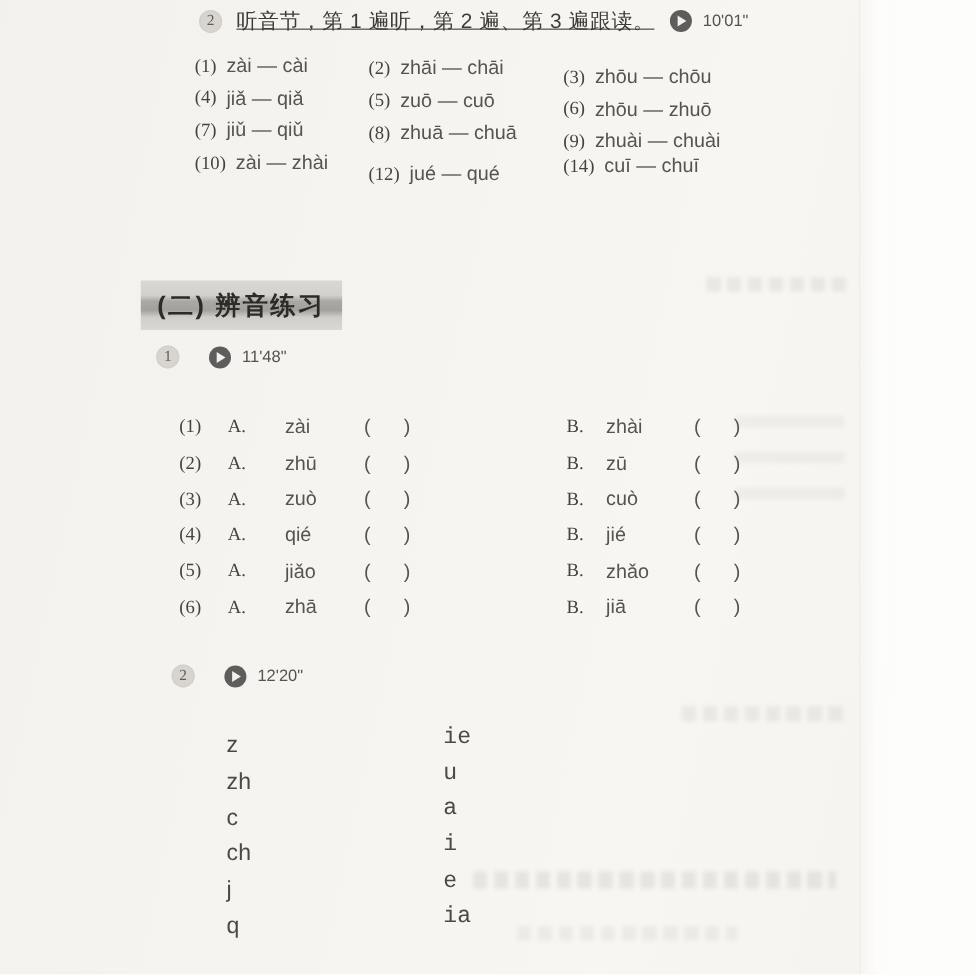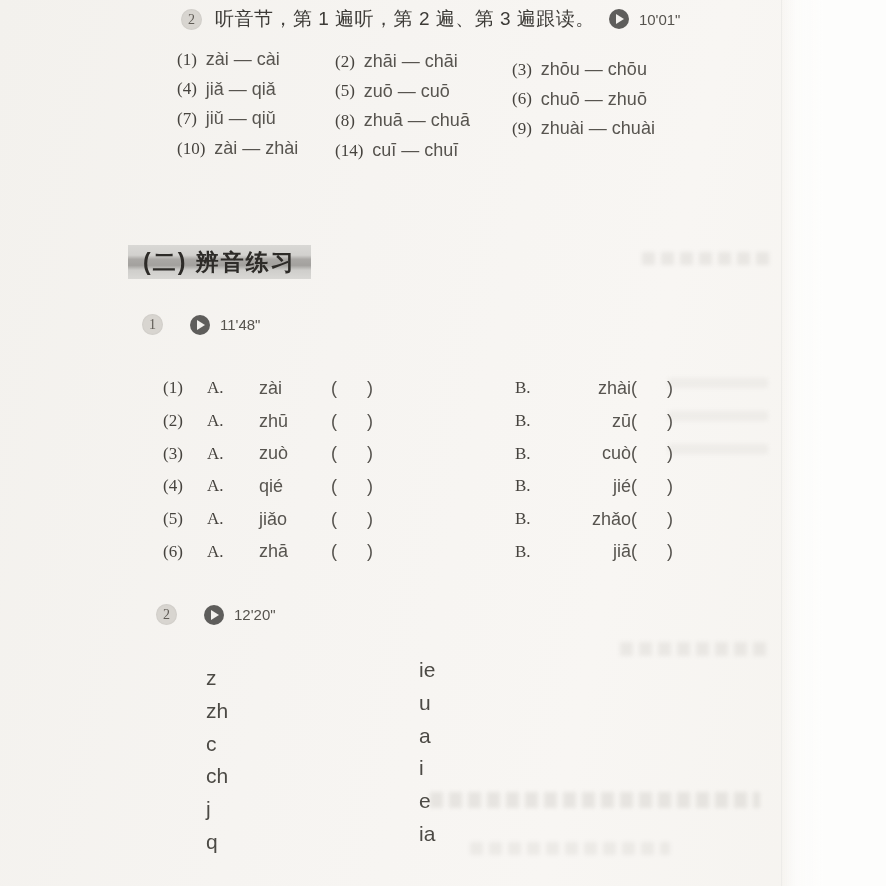--- a/index.html
+++ b/index.html
@@ -10,21 +10,21 @@
     color:#403e3a;
   }
   
   .page-edge {
     position:absolute; top:0; right:0; width:104px; height:886px;
     background:linear-gradient(to right, rgba(253,253,252,0) 0, rgba(253,253,252,.85) 14px, #fdfdfc 40%);
     border-left:1px solid rgba(180,176,168,.22);
   }
   
   .instr { position:absolute; display:flex; align-items:center; white-space:nowrap; }
-  .instr .txt { font-size:19px; letter-spacing:.5px; color:#3d3b37; }
+  .instr .txt { font-size:19px; letter-spacing:.5px; color:#3d3b37;text-decoration:underline; }
   .badge {
     width:21px; height:21px; border-radius:50%; background:#d8d5d0;
     color:#605c56; font-size:14px; line-height:21px; text-align:center;
     font-family:"Liberation Serif","DejaVu Serif",serif;
     box-shadow:inset 0 0 2px rgba(0,0,0,.10); flex:0 0 auto; margin-right:13px;
   }
   .play {
     width:20px; height:20px; border-radius:50%; background:#5e5d5b;
     display:flex; align-items:center; justify-content:center;
     margin:0 10px 0 14px; flex:0 0 auto;
@@ -47,44 +47,44 @@
   .pcell { display:flex; align-items:center; white-space:nowrap; }
   .pcell .num {
     font-family:"Liberation Serif","DejaVu Serif",serif;
     font-size:17px; color:#46433e; margin-right:9px;
   }
   .pcell.c2 { transform:translateY(2px); }
   .pcell.c3 { transform:translateY(10px); }
 
   
   .section-bar {
-    position:absolute; left:128px; top:245px; height:34px; padding:0 15px;
+    position:absolute; left:128px; top:255px; height:45px; padding:0 15px;
     display:flex; align-items:center;
     background:linear-gradient(to bottom,#d9d8d5 0%,#d2d1ce 30%,#aaa8a5 42%,#a3a19e 60%,#cfcecb 74%,#d9d8d5 100%);
   }
   .section-bar .title {
     font-size:23px; font-weight:bold; color:#2d2b28; letter-spacing:2px; white-space:nowrap;
   }
 
   
   .ab-table { position:absolute; left:163px; top:372px; }
   .ab-row { display:flex; align-items:center; height:32.7px; font-size:18px; color:#57544f; white-space:nowrap; }
   .ab-row .num { width:44px; font-family:"Liberation Serif","DejaVu Serif",serif; font-size:17px; color:#46433e; }
   .ab-row .opt { width:36px; font-family:"Liberation Serif","DejaVu Serif",serif; font-size:17px; color:#46433e; }
   .ab-row .syl-a { width:72px;margin-left:16px; }
-  .ab-row .syl-b { width:80px;text-align:right; }
+  .ab-row .syl-b { width:80px; }
   .paren { display:inline-block; }
   .paren.close { margin-left:30px; }
   .bgroup { margin-left:142px; display:flex; align-items:center; }
 
   
   .col-list { position:absolute; font-size:21px; color:#4c4a45; }
   .col-list .cell { height:32.7px; display:flex; align-items:center; }
   #initials { left:206px; top:662px; }
-  #finals   { left:419px; top:654px; }
+  #finals   { left:403px; top:654px;font-family:Liberation Mono, monospace; }
 
   
   .art { position:absolute; filter:blur(2px); opacity:.16; pointer-events:none;
          background:repeating-linear-gradient(90deg, #8a867e 0 13px, transparent 13px 19px); }
   #art1 { left:642px; top:252px; width:130px; height:13px; opacity:.13; }
   #art2 { left:668px; top:378px; width:100px; height:90px;
           background:repeating-linear-gradient(#8a867e 0 10px, transparent 10px 33px); opacity:.08; }
   #art3 { left:620px; top:642px; width:150px; height:14px; opacity:.12; }
   #art4 { left:430px; top:792px; width:330px; height:16px; opacity:.15; }
   #art5 { left:470px; top:842px; width:200px; height:13px; opacity:.10; }
@@ -119,37 +119,41 @@
     <div class="pcell c1">
         <span class="num">(4)</span>
         <span class="pair">jiǎ — qiǎ</span>
       </div>
     <div class="pcell c2">
         <span class="num">(5)</span>
         <span class="pair">zuō — cuō</span>
       </div>
     <div class="pcell c3">
         <span class="num">(6)</span>
-        <span class="pair">chuō — zhuō</span>
+        <span class="pair">zhōu — zhuō</span>
       </div>
     <div class="pcell c1">
         <span class="num">(7)</span>
         <span class="pair">jiǔ — qiǔ</span>
       </div>
     <div class="pcell c2">
         <span class="num">(8)</span>
         <span class="pair">zhuā — chuā</span>
       </div>
     <div class="pcell c3">
         <span class="num">(9)</span>
         <span class="pair">zhuài — chuài</span>
       </div>
     <div class="pcell c1">
         <span class="num">(10)</span>
         <span class="pair">zài — zhài</span>
+      </div>
+    <div class="pcell c3">
+        <span class="num">(12)</span>
+        <span class="pair">jué — qué</span>
       </div>
     <div class="pcell c2">
         <span class="num">(14)</span>
         <span class="pair">cuī — chuī</span>
       </div>
   </div>
 
   <div class="section-bar">
     <span class="title">(二) 辨音练习</span>
   </div>

